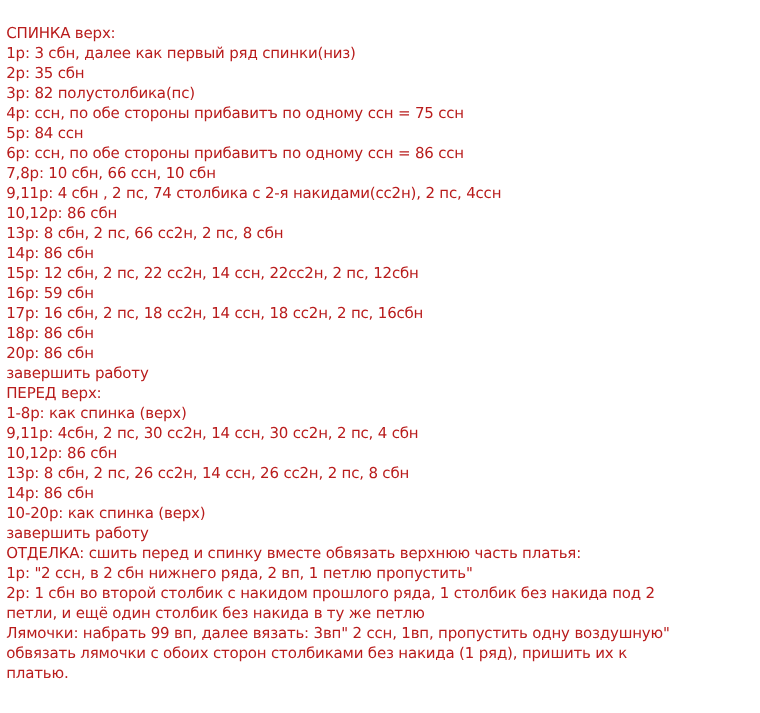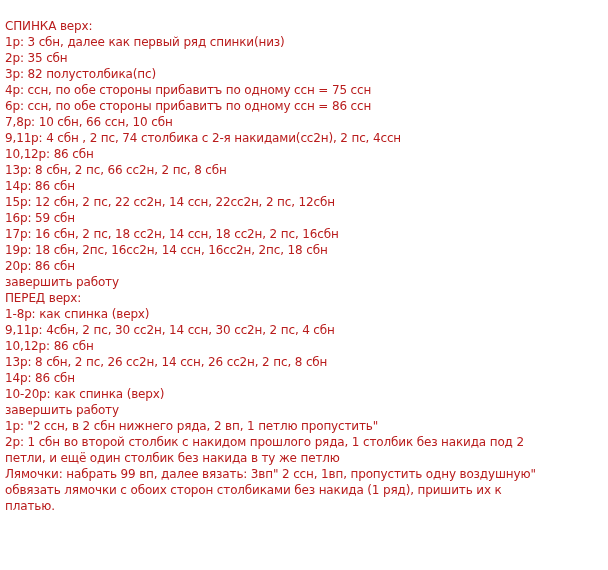--- a/index.html
+++ b/index.html
@@ -29,41 +29,43 @@
 </style>
 </head>
 <body>
 
 <div class="doc">
   <span class="line">СПИНКА верх:</span>
   <span class="line">1р: 3 сбн, далее как первый ряд спинки(низ)</span>
   <span class="line">2р: 35 сбн</span>
   <span class="line">3р: 82 полустолбика(пс)</span>
   <span class="line">4р: ссн, по обе стороны прибавитъ по одному ссн = 75 ссн</span>
+  <span class="line">5р: 84 ссн</span>
   <span class="line">6р: ссн, по обе стороны прибавитъ по одному ссн = 86 ссн</span>
   <span class="line">7,8р: 10 сбн, 66 ссн, 10 сбн</span>
   <span class="line">9,11р: 4 сбн , 2 пс, 74 столбика с 2-я накидами(сс2н), 2 пс, 4ссн</span>
   <span class="line">10,12р: 86 сбн</span>
   <span class="line">13р: 8 сбн, 2 пс, 66 сс2н, 2 пс, 8 сбн</span>
   <span class="line">14р: 86 сбн</span>
   <span class="line">15р: 12 сбн, 2 пс, 22 сс2н, 14 ссн, 22сс2н, 2 пс, 12сбн</span>
   <span class="line">16р: 59 сбн</span>
   <span class="line">17р: 16 сбн, 2 пс, 18 сс2н, 14 ссн, 18 сс2н, 2 пс, 16сбн</span>
-  <span class="line">19р: 18 сбн, 2пс, 16сс2н, 14 ссн, 16сс2н, 2пс, 18 сбн</span>
+  <span class="line">18р: 86 сбн</span>
   <span class="line">20р: 86 сбн</span>
   <span class="line">завершить работу</span>
 
   <span class="line">ПЕРЕД верх:</span>
   <span class="line">1-8р: как спинка (верх)</span>
   <span class="line">9,11р: 4сбн, 2 пс, 30 сс2н, 14 ссн, 30 сс2н, 2 пс, 4 сбн</span>
   <span class="line">10,12р: 86 сбн</span>
   <span class="line">13р: 8 сбн, 2 пс, 26 сс2н, 14 ссн, 26 сс2н, 2 пс, 8 сбн</span>
   <span class="line">14р: 86 сбн</span>
   <span class="line">10-20р: как спинка (верх)</span>
   <span class="line">завершить работу</span>
 
+  <span class="line">ОТДЕЛКА: сшить перед и спинку вместе обвязать верхнюю часть платья:</span>
   <span class="line">1р: "2 ссн, в 2 сбн нижнего ряда, 2 вп, 1 петлю пропустить"</span>
   <span class="line">2р: 1 сбн во второй столбик с накидом прошлого ряда, 1 столбик без накида под 2</span>
   <span class="line">петли, и ещё один столбик без накида в ту же петлю</span>
   <span class="line">Лямочки: набрать 99 вп, далее вязать: 3вп" 2 ссн, 1вп, пропустить одну воздушную"</span>
   <span class="line">обвязать лямочки с обоих сторон столбиками без накида (1 ряд), пришить их к</span>
   <span class="line">платью.</span>
 </div>
 
 </body></html>

